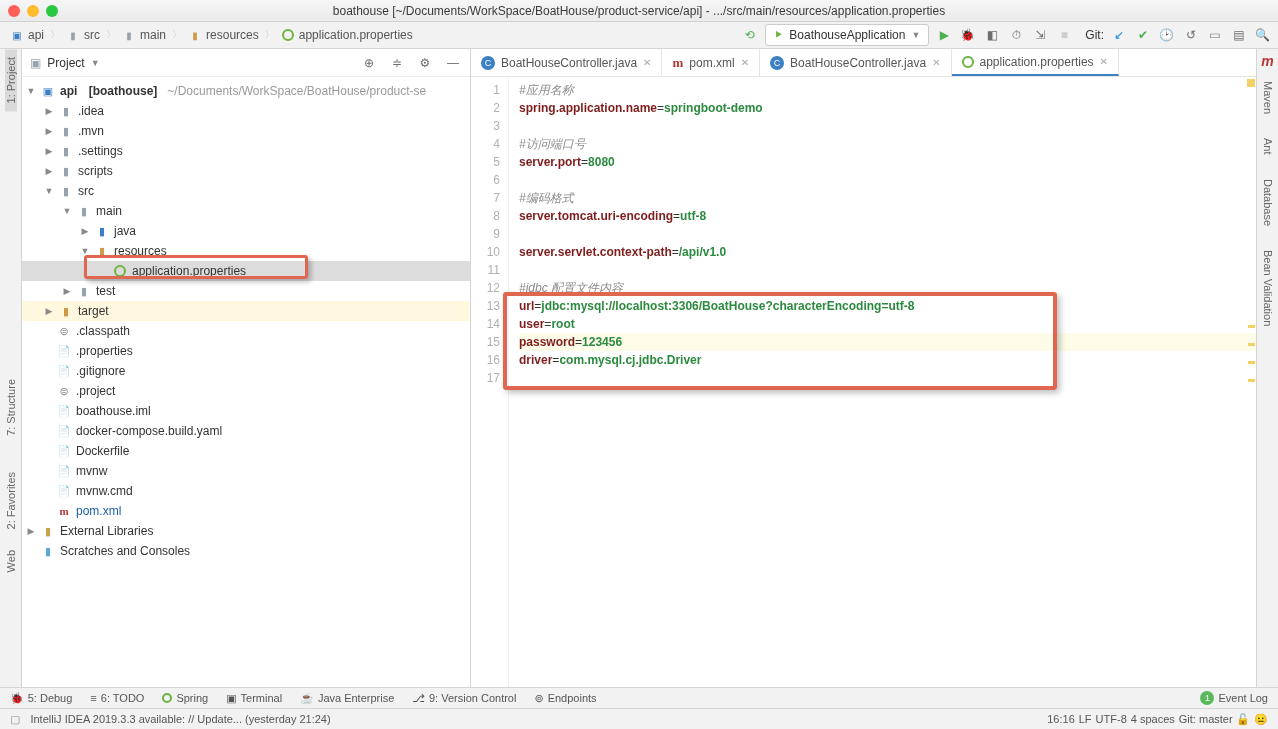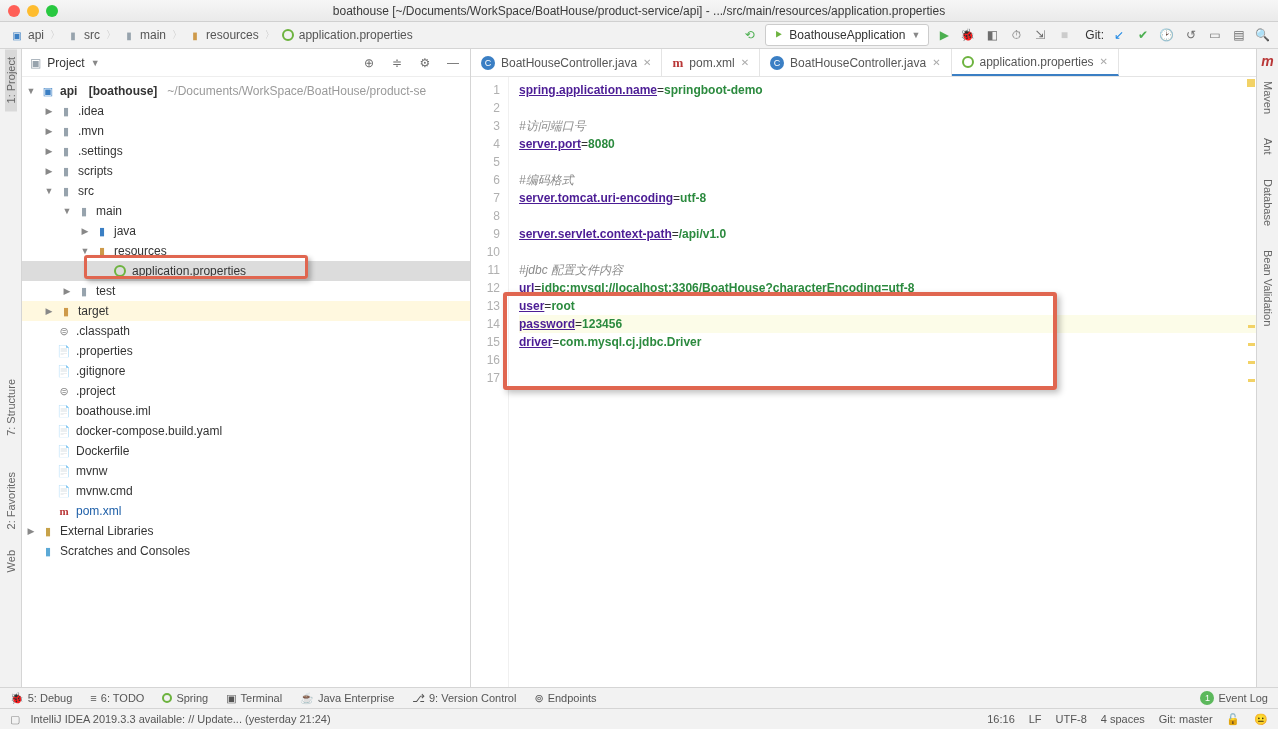--- a/index.html
+++ b/index.html
@@ -53,34 +53,34 @@
 .tabs { height:28px; border-bottom:1px solid #e4e4e4; display:flex; align-items:stretch; }
 .tab { display:flex; align-items:center; gap:6px; padding:0 10px; border-right:1px solid #e4e4e4; font-size:12px; color:#555; cursor:pointer; }
 .tab.active { border-bottom:2px solid #3b7fc4; background:#fff; }
 .tab .x { color:#aaa; font-size:10px; }
 .editor-body { flex:1; display:flex; font-family: "JetBrains Mono","Menlo","Consolas",monospace; font-size:12px; position:relative; }
 .gutter { width:38px; background:#fff; color:#b0b0b0; text-align:right; padding:4px 8px 0 0; border-right:1px solid #f0f0f0; }
 .gutter div { height:18px; line-height:18px; }
 .code { flex:1; padding:4px 0 0 10px; position:relative; }
 .code .ln { height:18px; line-height:18px; white-space:pre; }
 .code .ln.caret { background:#fcfce8; }
-.k { color:#4c1d95; font-weight:600;text-decoration:underline; }
+.k { color:#7f1d1d; font-weight:600; }
 .v { color:#2b8a3e; font-weight:600; }
 .c { color:#8c8c8c; font-style:italic; }
 .code-highlight { position:absolute; border:4px solid #e06650; border-radius:3px; box-shadow: 3px 3px 6px rgba(0,0,0,0.25); pointer-events:none; }
 
 
 .bottom-tools { position:absolute; left:0; right:0; bottom:21px; height:21px; background:#f2f2f2; border-top:1px solid #d5d5d5; display:flex; align-items:center; padding:0 10px; font-size:11px; color:#555; gap:18px; }
 .bottom-tools .spacer { flex:1; }
 .bt-item { display:flex; align-items:center; gap:4px; cursor:pointer; }
 
 
 .statusbar { position:absolute; left:0; right:0; bottom:0; height:21px; background:#f2f2f2; border-top:1px solid #d5d5d5; display:flex; align-items:center; padding:0 10px; font-size:11px; color:#555; }
 .statusbar .spacer { flex:1; }
-.sb-item { margin-left:14px; }
+.sb-item { margin-left:4px; }
 
 
 .fc-folder{color:#97a3ad;} .fc-folder-o{color:#ce9a4a;} .fc-mod{color:#3b7fc4;} .fc-maven{color:#b93737;font-weight:bold;font-family:serif;} .fc-file{color:#888;}
 .ico-c{background:#3b7fc4;color:#fff;border-radius:50%;width:14px;height:14px;font-size:9px;display:inline-flex;align-items:center;justify-content:center;}
 .ico-spring{ width:12px;height:12px;border-radius:50%;border:2px solid #6db33f; display:inline-block;}
 .run-ico{ color:#6db33f; }
 .event-log-badge { background:#5cb85c;color:#fff;border-radius:50%;width:14px;height:14px;display:inline-flex;align-items:center;justify-content:center;font-size:9px;}
 .marker-bar { position:absolute; right:0; top:0; bottom:0; width:10px; }
 .marker { position:absolute; right:1px; width:7px; height:3px; background:#f2d266; }
 .marker.ok { position:absolute; top:2px; right:1px; width:8px; height:8px; background:#f2d266; }
@@ -355,20 +355,21 @@
           <div>11</div>
           <div>12</div>
           <div>13</div>
           <div>14</div>
           <div>15</div>
           <div>16</div>
           <div>17</div>
         </div>
       <div class="code" id="code">
         <div class="code-highlight" style="left:-6px; top:215px; width:554px; height:98px;"></div>
+      <div class="ln"><span class="c">#应用名称</span></div>
           <div class="ln"><span class="k">spring.application.name</span>=<span class="v">springboot-demo</span></div>
           <div class="ln">&nbsp;</div>
           <div class="ln"><span class="c">#访问端口号</span></div>
           <div class="ln"><span class="k">server.port</span>=<span class="v">8080</span></div>
           <div class="ln">&nbsp;</div>
           <div class="ln"><span class="c">#编码格式</span></div>
           <div class="ln"><span class="k">server.tomcat.uri-encoding</span>=<span class="v">utf-8</span></div>
           <div class="ln">&nbsp;</div>
           <div class="ln"><span class="k">server.servlet.context-path</span>=<span class="v">/api/v1.0</span></div>
           <div class="ln">&nbsp;</div>

